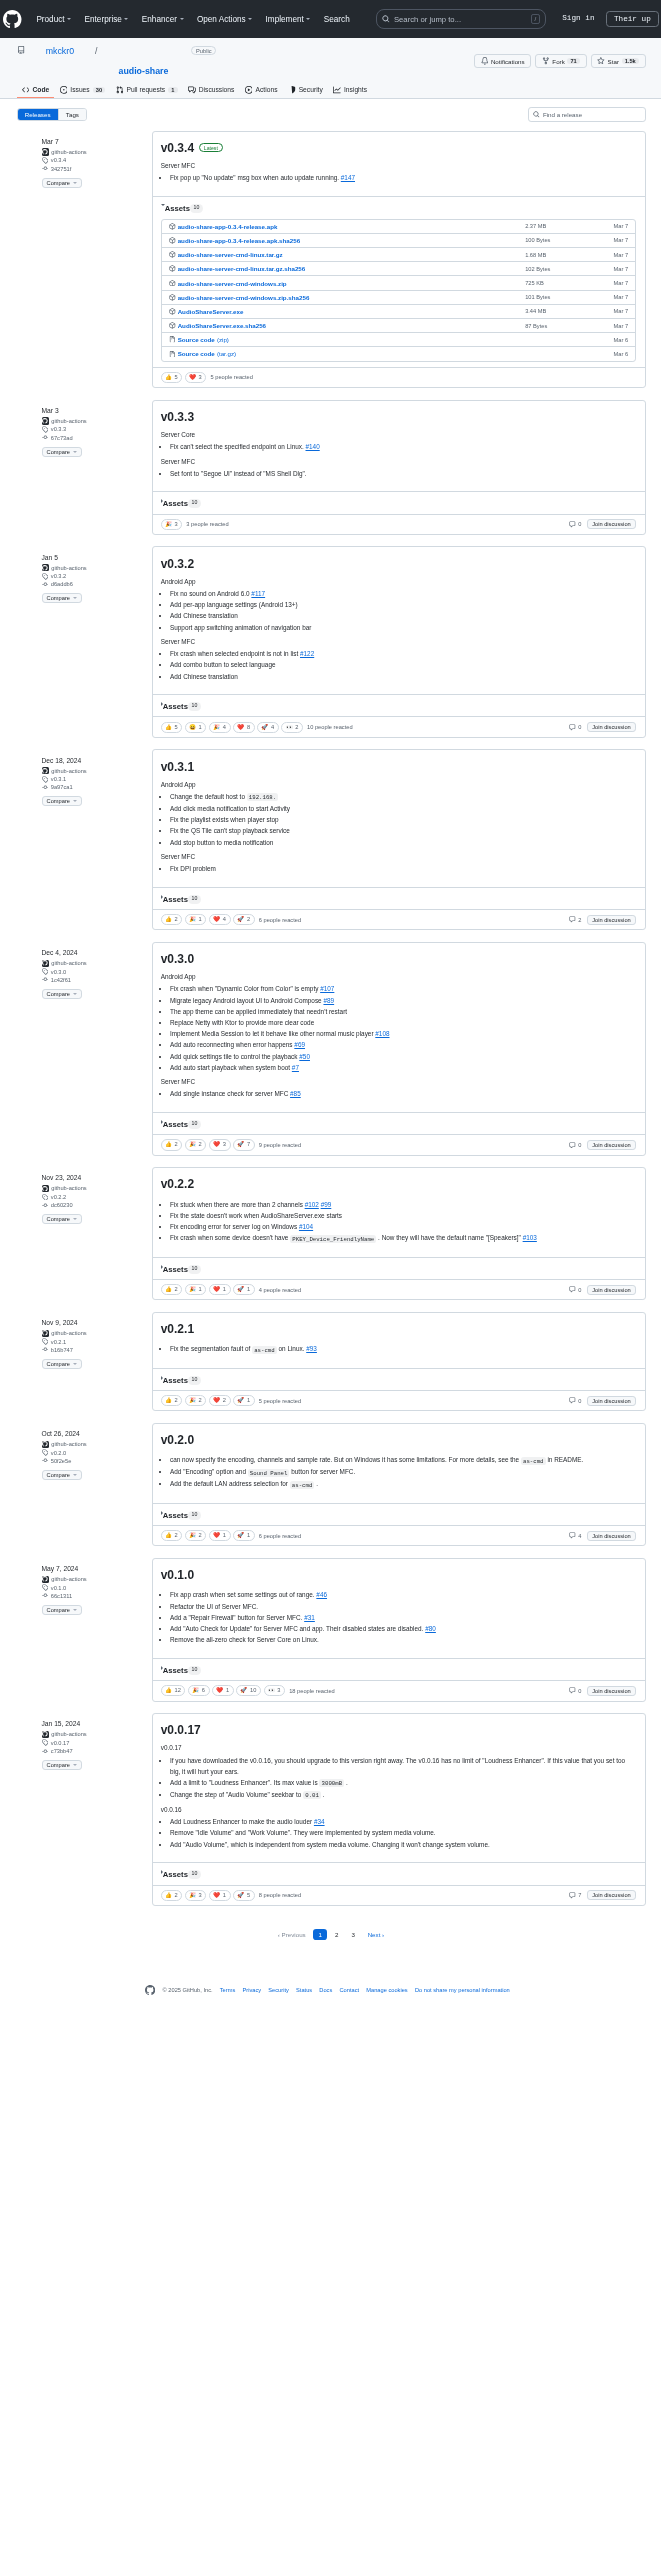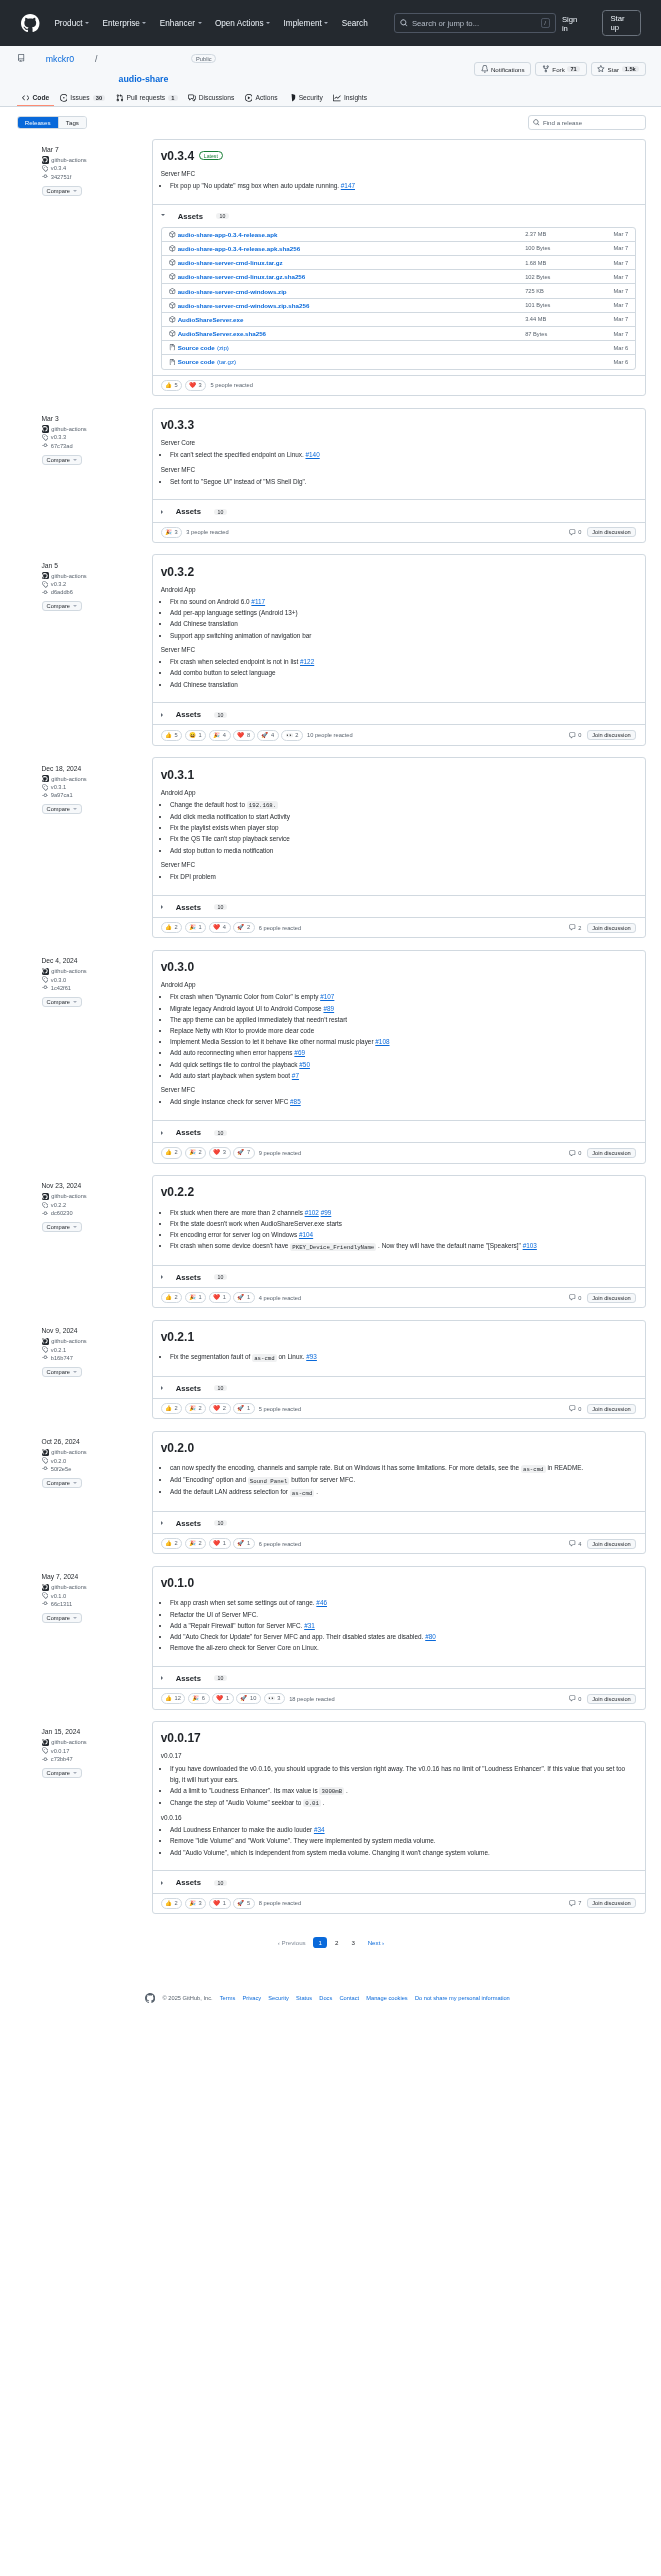--- a/index.html
+++ b/index.html
@@ -8,61 +8,61 @@
     background: #ffffff;
     color: #1f2328;
     font-size: 7.2px;
     width: 662px;
   }
   a { text-decoration: none; color: #0969da; }
 
   
   .gh-header {
     background: #24292f;
-    height: 46px;
+    height: 38px;
     display: flex;
     align-items: center;
-    padding: 0 21px;
+    padding: 0 3px;
     gap: 0;
   }
   .gh-logo { width: 18.5px; height: 18.5px; fill: #ffffff; flex: none; margin-right: 8.2px; }
   .gh-nav { display: flex; align-items: center; gap: 0; }
   .gh-nav-item {
     color: #f0f6fc;
     font-size: 8.2px;
     padding: 4.1px 6.7px;
     display: flex;
     align-items: center;
     gap: 2.6px;
     cursor: pointer;
     white-space: nowrap;
   }
   .caret { width: 0; height: 0; border-left: 2.1px solid transparent; border-right: 2.1px solid transparent; border-top: 2.6px solid #a6adb9; display: inline-block; }
   .gh-search {
     margin-left: 19.6px;
     width: 170px;
     height: 19.6px;
     border: 0.5px solid #4d5562;
-    border-radius: 3px;
+    border-radius: 8px;
     display: flex;
     align-items: center;
     padding: 0 5.2px;
     gap: 4.1px;
     cursor: text;
   }
   .gh-search .ph { color: #b6bec9; font-size: 7.7px; flex: 1; }
   .slash-key {
     border: 0.5px solid #4d5562;
     border-radius: 2.1px;
     color: #8d95a0;
     font-size: 6.2px;
     padding: 0px 2.6px;
     line-height: 8.2px;
   }
-  .gh-right { margin-left: auto; display: flex; align-items: flex-end; gap: 13px; }
+  .gh-right { margin-left: auto; display: flex; align-items: flex-start; gap: 5px; font-family: Liberation Mono, monospace; }
   .signin { color: #f0f6fc; font-size: 7.7px; padding: 3.1px 6.2px; cursor: pointer; }
   .signup {
     color: #f0f6fc; font-size: 7.7px; padding: 3.1px 7.2px;
     border: 0.5px solid #6a727c; border-radius: 3.6px; cursor: pointer;
   }
 
   
   .repo-header { background: #f6f8fa; border-bottom: 0.5px solid #d1d9e0; padding: 8.2px 16.5px 0 16.5px; }
   .repo-title-row { display: flex; align-items: center; }
   .repo-title { display: flex; align-items: flex-start; gap: 21px; font-size: 8.8px; }
@@ -138,21 +138,21 @@
   .rel-list { margin: 0 0 5.2px 9.3px; }
   .rel-list li { font-size: 6.4px; line-height: 1.75; color: #1f2328; }
   .rel-list li::marker { color: #1f2328; }
   code.inline {
     background: #818b981f; border-radius: 2.6px;
     padding: 0.5px 2.1px; font-family: "Liberation Mono", monospace; font-size: 5.7px;
   }
 
   
   .assets-wrap { border-top: 0.5px solid #d1d9e0; padding: 7.2px 8.2px 5.2px 8.2px; }
-  .assets-head { display: flex; align-items: center; gap: 13px; cursor: pointer; }
+  .assets-head { display: flex; gap: 0; cursor: pointer; }
   .tri { width: 0; height: 0; border-left: 2.6px solid #59636e; border-top: 2.1px solid transparent; border-bottom: 2.1px solid transparent; }
   .tri.open { border-left: 2.1px solid transparent; border-right: 2.1px solid transparent; border-top: 2.6px solid #59636e; }
   .assets-title { font-size: 7.7px; font-weight: bold; color: #1f2328; }
   .assets-count { background: #818b981f; border-radius: 2em; padding: 0px 3.6px; font-size: 5.2px; color: #1f2328; }
   .assets-table { border: 0.5px solid #d1d9e0; border-radius: 3.1px; margin-top: 5.7px; overflow: hidden; }
   .asset-row { display: flex; align-items: center; padding: 3.1px 7.2px; font-size: 6.2px; }
   .asset-row + .asset-row { border-top: 0.5px solid #d1d9e0; }
   .asset-name { display: flex; align-items: center; gap: 2.1px; flex: 1; color: #0969da; font-weight: bold; }
   .asset-name svg { width: 6.7px; height: 6.7px; fill: #59636e; flex: none; }
   .asset-name .suffix { font-weight: normal; color: #0969da; }
@@ -223,21 +223,21 @@
   </div>
   <div class="gh-search">
     <svg width="7.7" height="7.7" viewBox="0 0 16 16" fill="#b6bec9">
         <path d="M10.68 11.74a6 6 0 0 1-7.922-8.982 6 6 0 0 1 8.982 7.922l3.04 3.04a.749.749 0 0 1-.326 1.275.749.749 0 0 1-.734-.215ZM11.5 7a4.5 4.5 0 1 0-9 0 4.5 4.5 0 0 0 9 0Z"></path>
       </svg>
     <span class="ph">Search or jump to...</span>
     <span class="slash-key">/</span>
   </div>
   <div class="gh-right">
     <div class="signin">Sign in</div>
-    <div class="signup">Star up</div>
+    <div class="signup">Their up</div>
   </div>
 </div>
 
 <div class="repo-header">
   <div class="repo-title-row">
     <div class="repo-title">
       <svg class="repo-icon" viewBox="0 0 16 16">
           <path d="M2 2.5A2.5 2.5 0 0 1 4.5 0h8.75a.75.75 0 0 1 .75.75v12.5a.75.75 0 0 1-.75.75h-2.5a.75.75 0 0 1 0-1.5h1.75v-2h-8a1 1 0 0 0-.714 1.7.75.75 0 1 1-1.072 1.05A2.495 2.495 0 0 1 2 11.5Zm10.5-1h-8a1 1 0 0 0-1 1v6.708A2.486 2.486 0 0 1 4.5 9h8ZM5 12.25a.25.25 0 0 1 .25-.25h3.5a.25.25 0 0 1 .25.25v3.25a.25.25 0 0 1-.4.2l-1.45-1.087a.249.249 0 0 0-.3 0L5.4 15.7a.25.25 0 0 1-.4-.2Z"></path>
         </svg>
       <a href="#" class="repo-owner">mkckr0</a>

